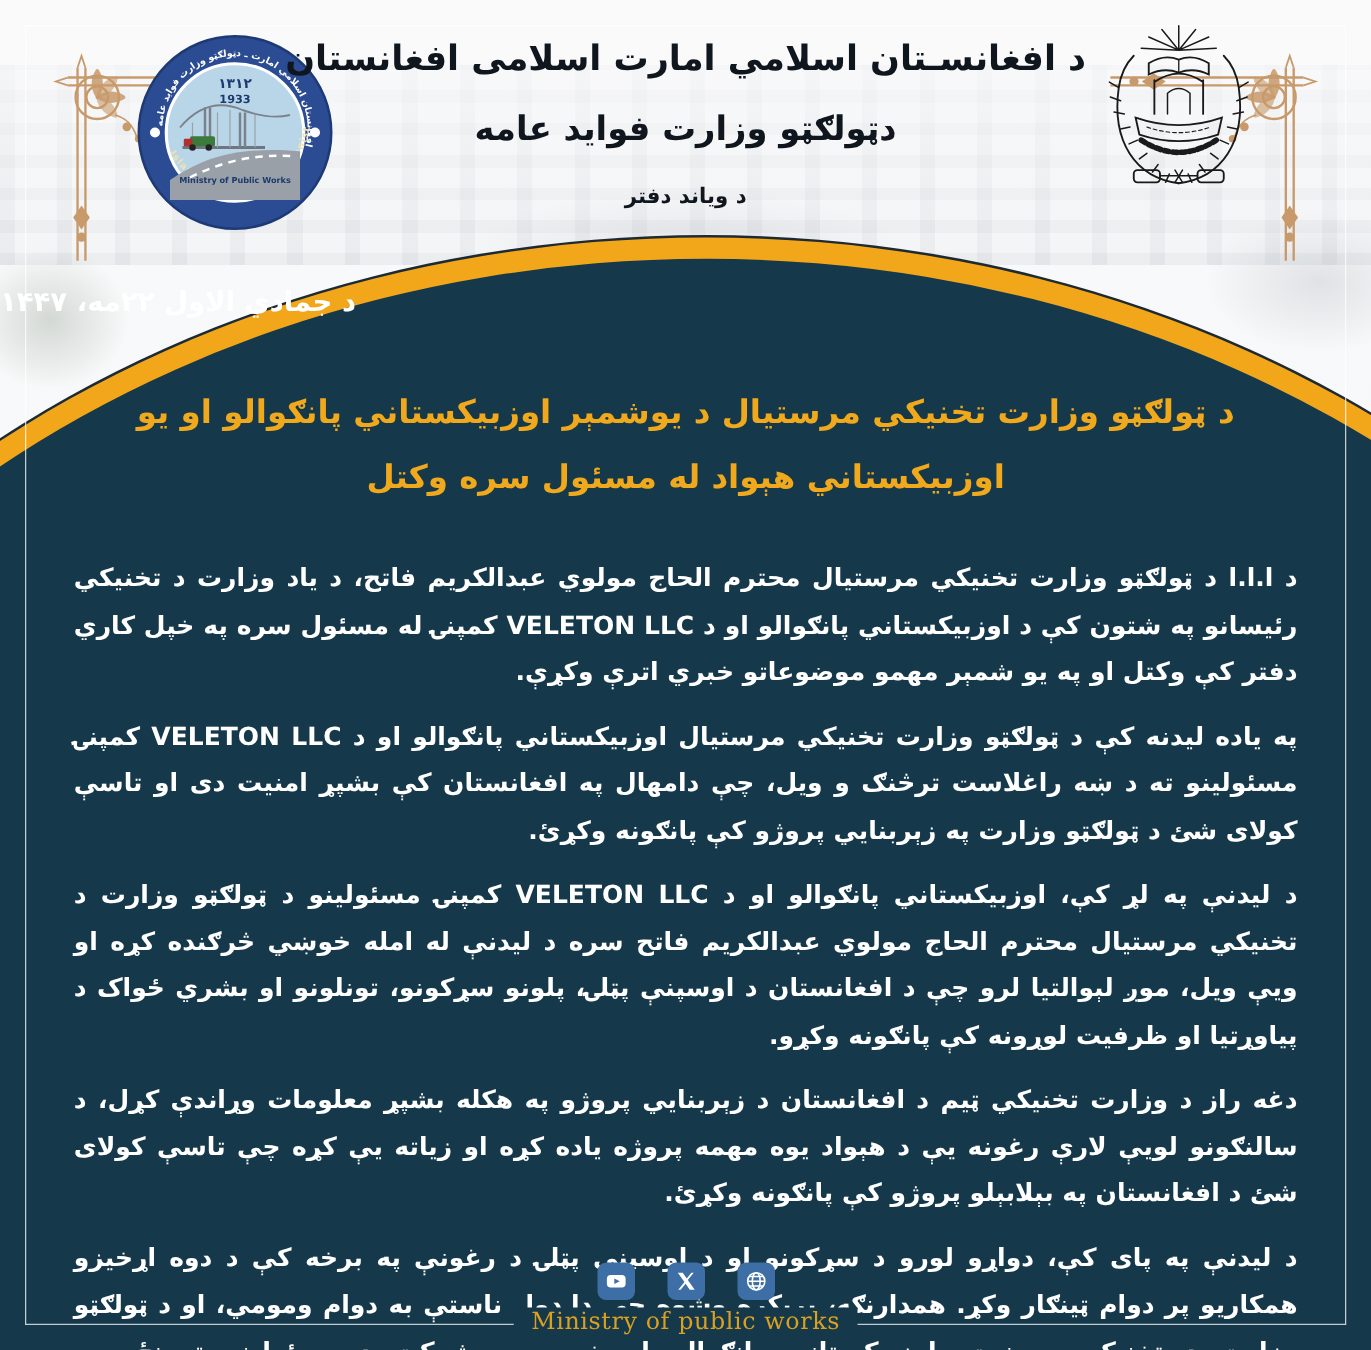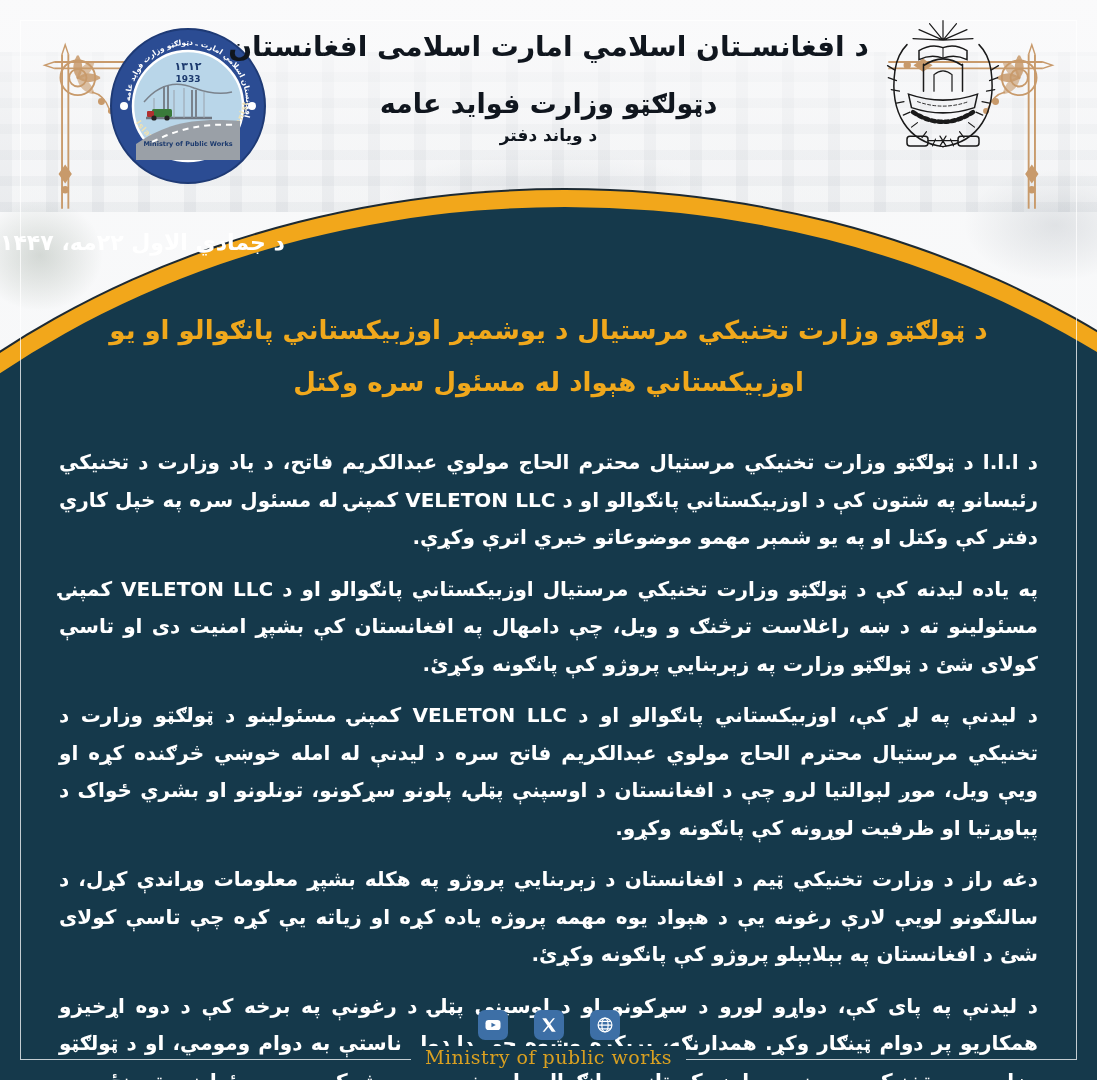--- a/index.html
+++ b/index.html
@@ -32,21 +32,21 @@
     position:absolute; inset:0;
     background:linear-gradient(180deg, rgba(250,250,251,.95), rgba(250,250,251,.4) 50%, rgba(250,250,251,.08));
   }
   
   .corner{position:absolute; top:10px; z-index:3; width:205px; height:205px;}
   .corner.tl{left:10px;}
   .corner.tr{right:10px; transform:scaleX(-1);}
   
   .header-text{position:absolute; left:0; right:0; top:30px; text-align:center; z-index:3; color:var(--header-text); direction:rtl;}
   .header-text .l1{font-size:28px; font-weight:bold; letter-spacing:0; margin-bottom:25px;}
-  .header-text .l2{font-size:27px; font-weight:bold; margin-bottom:6px;}
+  .header-text .l2{font-size:27px; font-weight:bold; margin-bottom:28px;}
   .header-text .l3{font-size:17px; font-weight:bold;}
   .ministry-logo{position:absolute; left:108px; top:26px; width:160px; height:160px; z-index:3;}
   .emblem{position:absolute; left:868px; top:12px; width:150px; height:150px; z-index:3;}
   
   .arc{
     position:absolute; left:-352px; top:190px; width:1800px; height:1500px;
     border-radius:50%; background:var(--navy); border:17px solid var(--gold);
     box-shadow:0 0 0 2px #1d2a33; z-index:1;
   }
   .frame{

